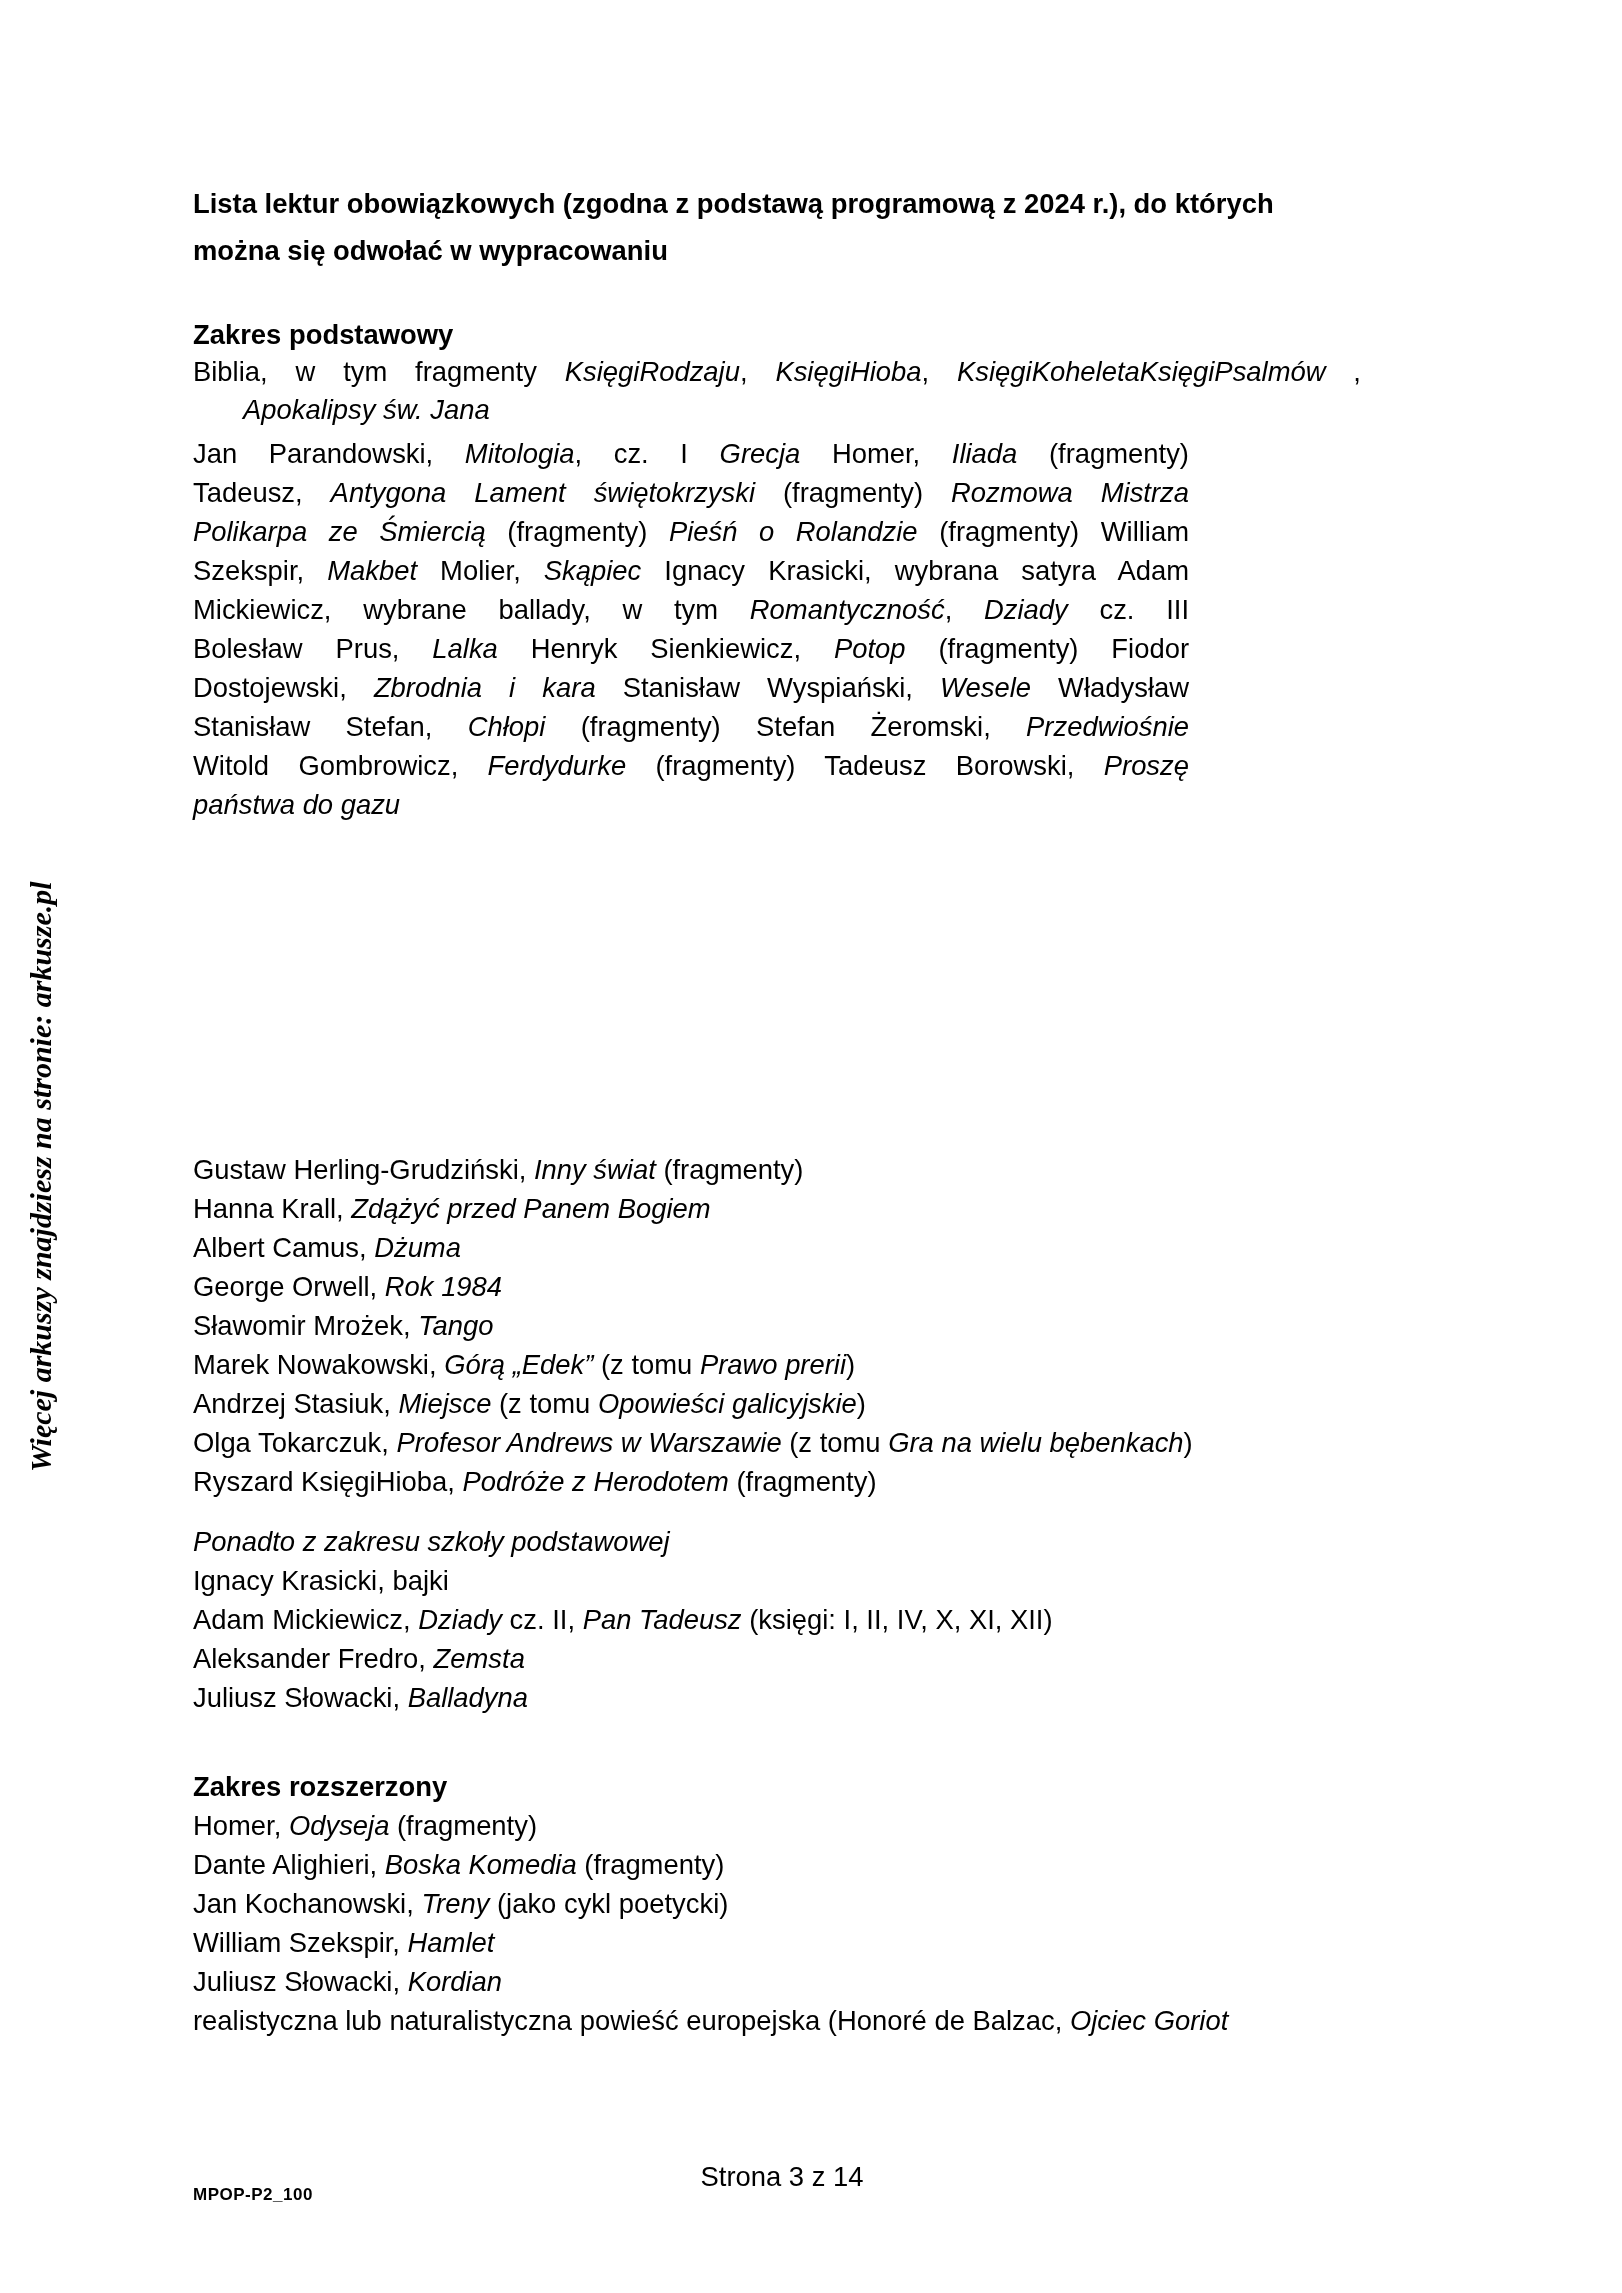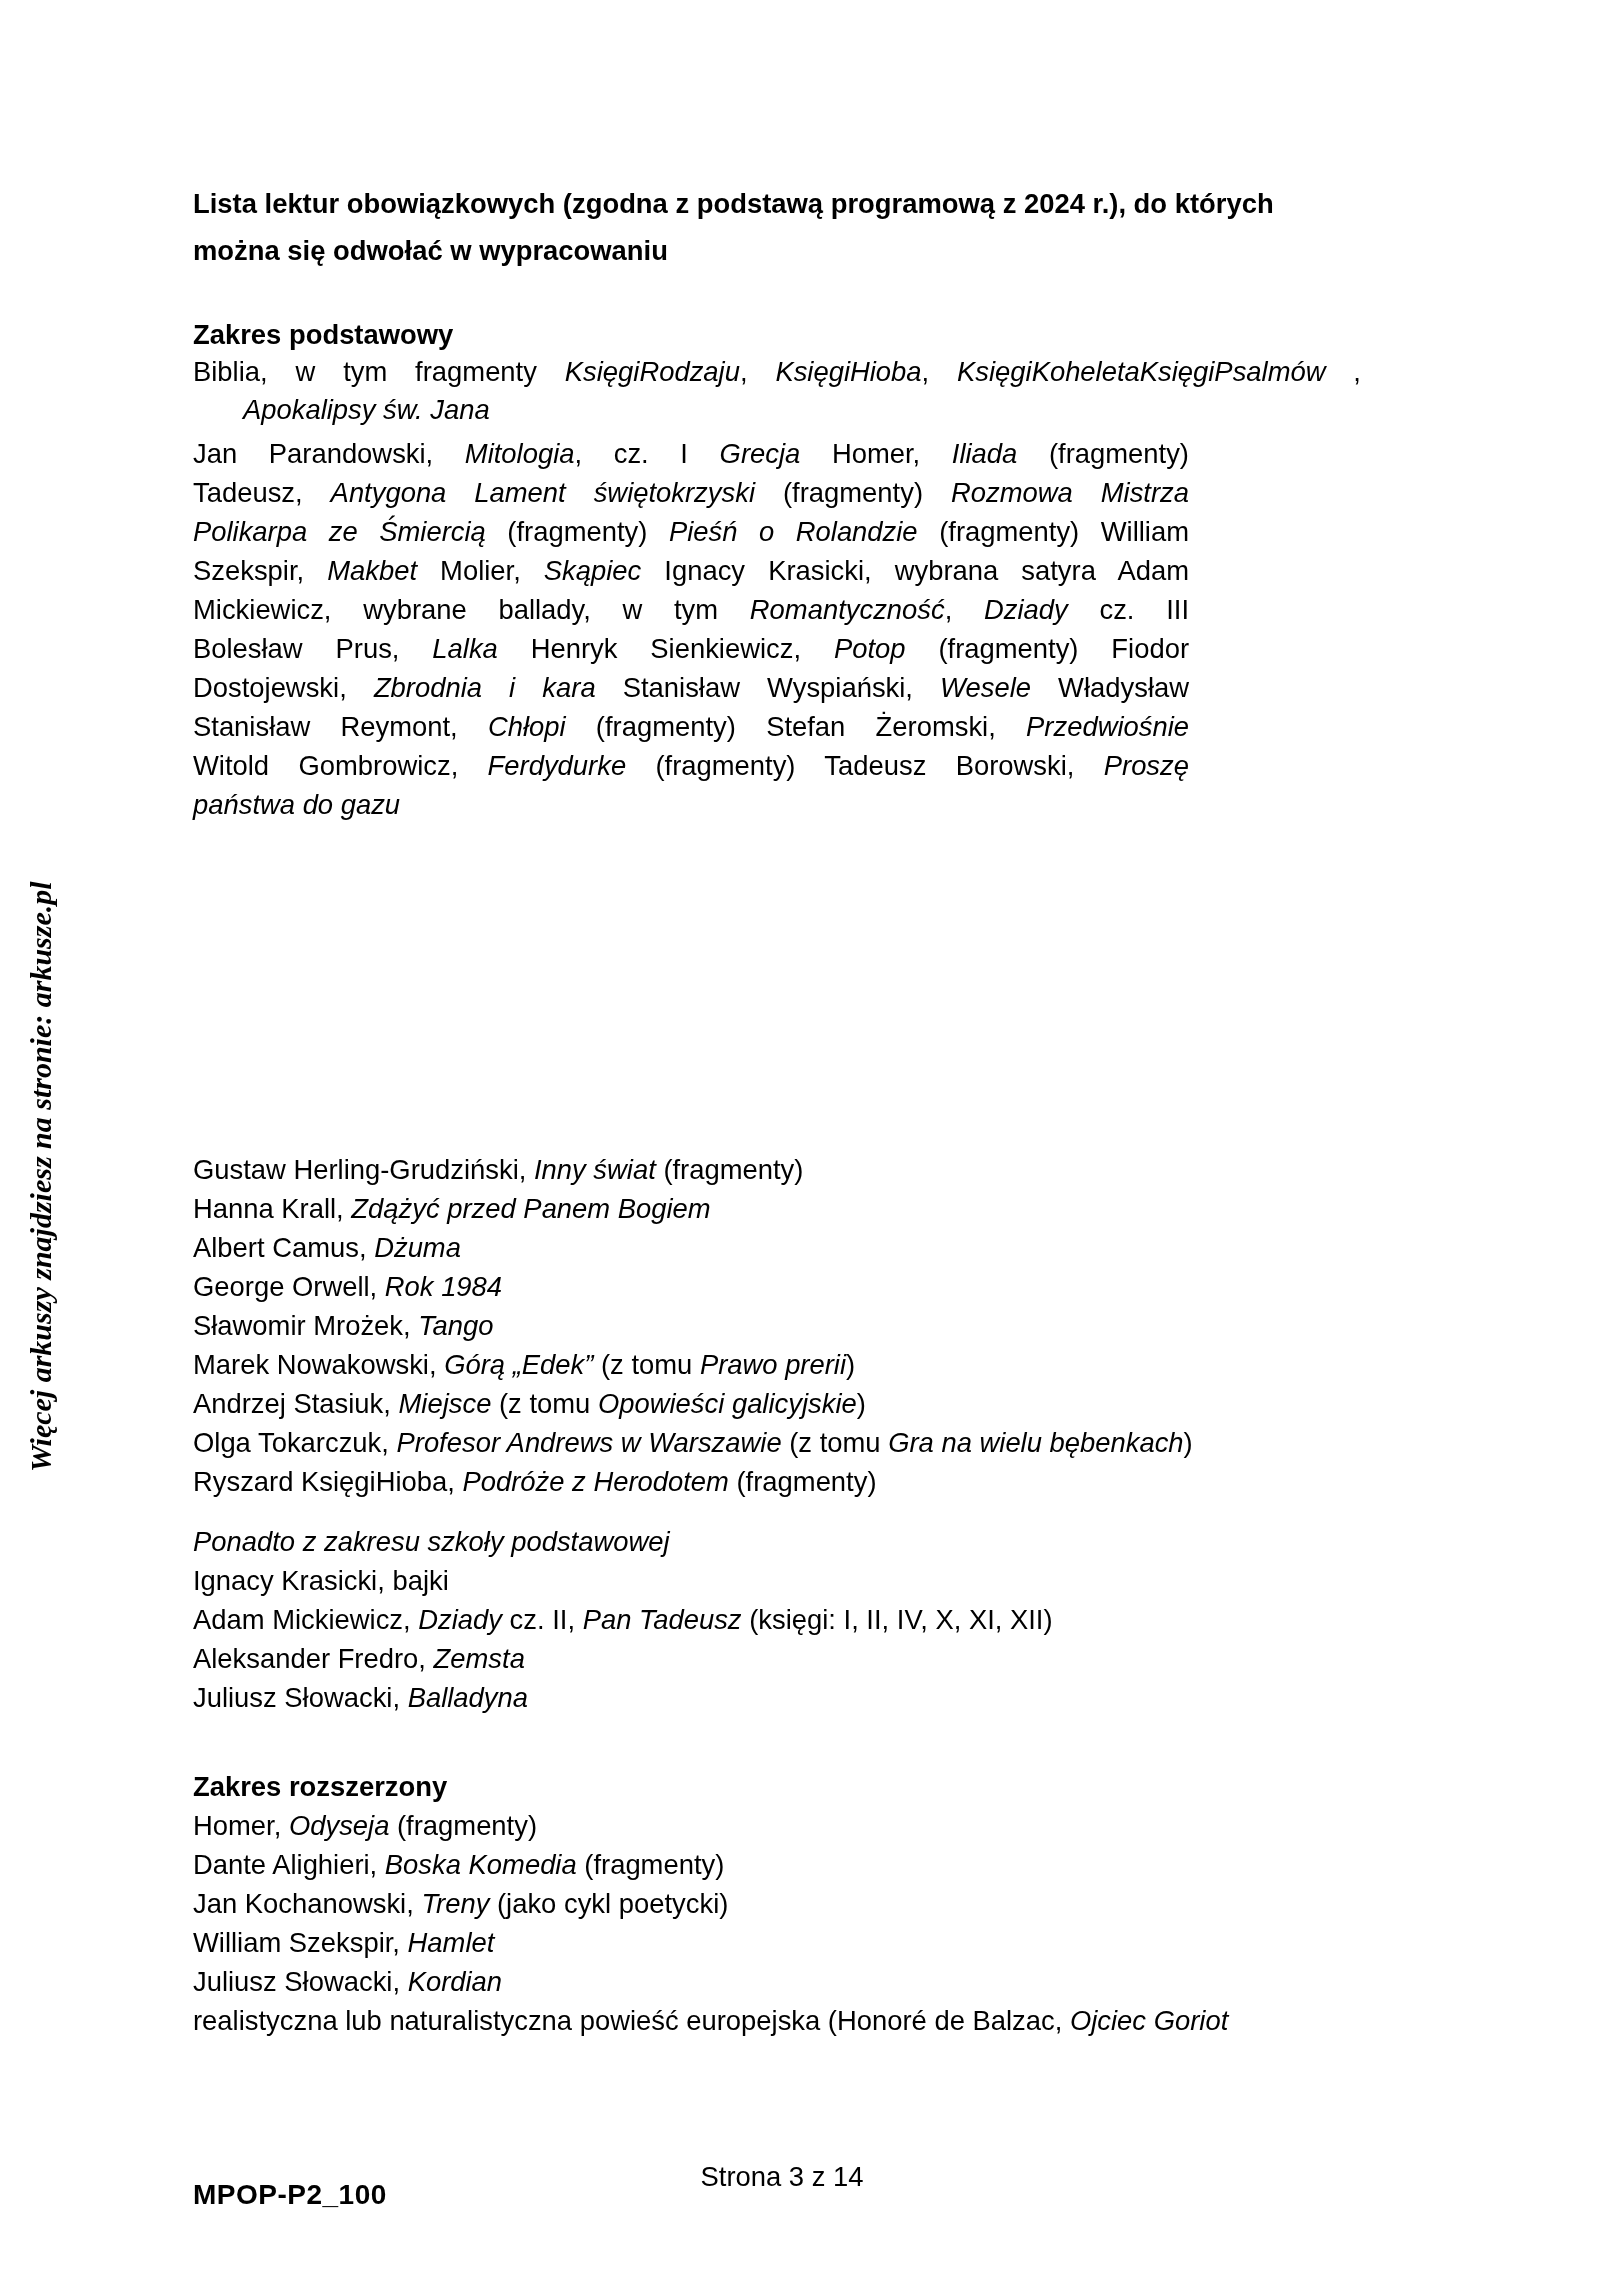--- a/index.html
+++ b/index.html
@@ -25,21 +25,21 @@
   #biblia .line{text-align:justify;text-align-last:justify;}
   #apokalipsy{left:243px;top:391px;line-height:37px;white-space:nowrap;}
   #para{left:193px;top:434px;width:996px;line-height:39px;}
   #para .line{text-align:justify;text-align-last:justify;}
   #para .line:last-child{text-align:left;text-align-last:left;}
   #list1{left:193px;top:1150px;line-height:39px;white-space:nowrap;}
   #ponadto{left:193px;top:1522px;line-height:39px;white-space:nowrap;}
   #rozszerzony{left:193px;top:1767px;line-height:39px;white-space:nowrap;}
 
   #page-num{left:0;top:2158px;width:1564px;text-align:center;line-height:37px;}
-  #form-code{left:193px;top:2180px;line-height:29px;font-size:28px;font-weight:bold;letter-spacing:0.5px;}
+  #form-code{left:193px;top:2180px;line-height:29px;font-size:17px;font-weight:bold;letter-spacing:0.5px;}
 
   #vertical-note{
     left:19.6px;top:1472px;
     transform:rotate(-90deg);
     transform-origin:0 0;
     font-family:"Liberation Serif", serif;
     font-weight:bold;font-style:italic;
     font-size:30px;line-height:41px;
     white-space:nowrap;
   }
@@ -69,21 +69,21 @@
     </div>
 
   <div id="para" class="block">
       <div class="line"><span class="s-r">Jan Parandowski, </span><span class="s-i">Mitologia</span><span class="s-r">, cz. I </span><span class="s-i">Grecja</span><span class="s-r"> Homer, </span><span class="s-i">Iliada</span><span class="s-r"> (fragmenty)</span></div>
       <div class="line"><span class="s-r">Tadeusz, </span><span class="s-i">Antygona Lament świętokrzyski</span><span class="s-r"> (fragmenty) </span><span class="s-i">Rozmowa Mistrza</span></div>
       <div class="line"><span class="s-i">Polikarpa ze Śmiercią</span><span class="s-r"> (fragmenty) </span><span class="s-i">Pieśń o Rolandzie</span><span class="s-r"> (fragmenty) William</span></div>
       <div class="line"><span class="s-r">Szekspir, </span><span class="s-i">Makbet</span><span class="s-r"> Molier, </span><span class="s-i">Skąpiec</span><span class="s-r"> Ignacy Krasicki, wybrana satyra Adam</span></div>
       <div class="line"><span class="s-r">Mickiewicz, wybrane ballady, w tym </span><span class="s-i">Romantyczność</span><span class="s-r">, </span><span class="s-i">Dziady</span><span class="s-r"> cz. III</span></div>
       <div class="line"><span class="s-r">Bolesław Prus, </span><span class="s-i">Lalka</span><span class="s-r"> Henryk Sienkiewicz, </span><span class="s-i">Potop</span><span class="s-r"> (fragmenty) Fiodor</span></div>
       <div class="line"><span class="s-r">Dostojewski, </span><span class="s-i">Zbrodnia i kara</span><span class="s-r"> Stanisław Wyspiański, </span><span class="s-i">Wesele</span><span class="s-r"> Władysław</span></div>
-      <div class="line"><span class="s-r">Stanisław Reymont, </span><span class="s-i">Chłopi</span><span class="s-r"> (fragmenty) Stefan Żeromski, </span><span class="s-i">Przedwiośnie</span></div>
+      <div class="line"><span class="s-r">Stanisław Stefan, </span><span class="s-i">Chłopi</span><span class="s-r"> (fragmenty) Stefan Żeromski, </span><span class="s-i">Przedwiośnie</span></div>
       <div class="line"><span class="s-r">Witold Gombrowicz, </span><span class="s-i">Ferdydurke</span><span class="s-r"> (fragmenty) Tadeusz Borowski, </span><span class="s-i">Proszę</span></div>
       <div class="line"><span class="s-i">państwa do gazu</span></div>
     </div>
 
   <div id="list1" class="block">
       <div class="line"><span class="s-r">Gustaw Herling-Grudziński, </span><span class="s-i">Inny świat</span><span class="s-r"> (fragmenty)</span></div>
       <div class="line"><span class="s-r">Hanna Krall, </span><span class="s-i">Zdążyć przed Panem Bogiem</span></div>
       <div class="line"><span class="s-r">Albert Camus, </span><span class="s-i">Dżuma</span></div>
       <div class="line"><span class="s-r">George Orwell, </span><span class="s-i">Rok 1984</span></div>
       <div class="line"><span class="s-r">Sławomir Mrożek, </span><span class="s-i">Tango</span></div>

